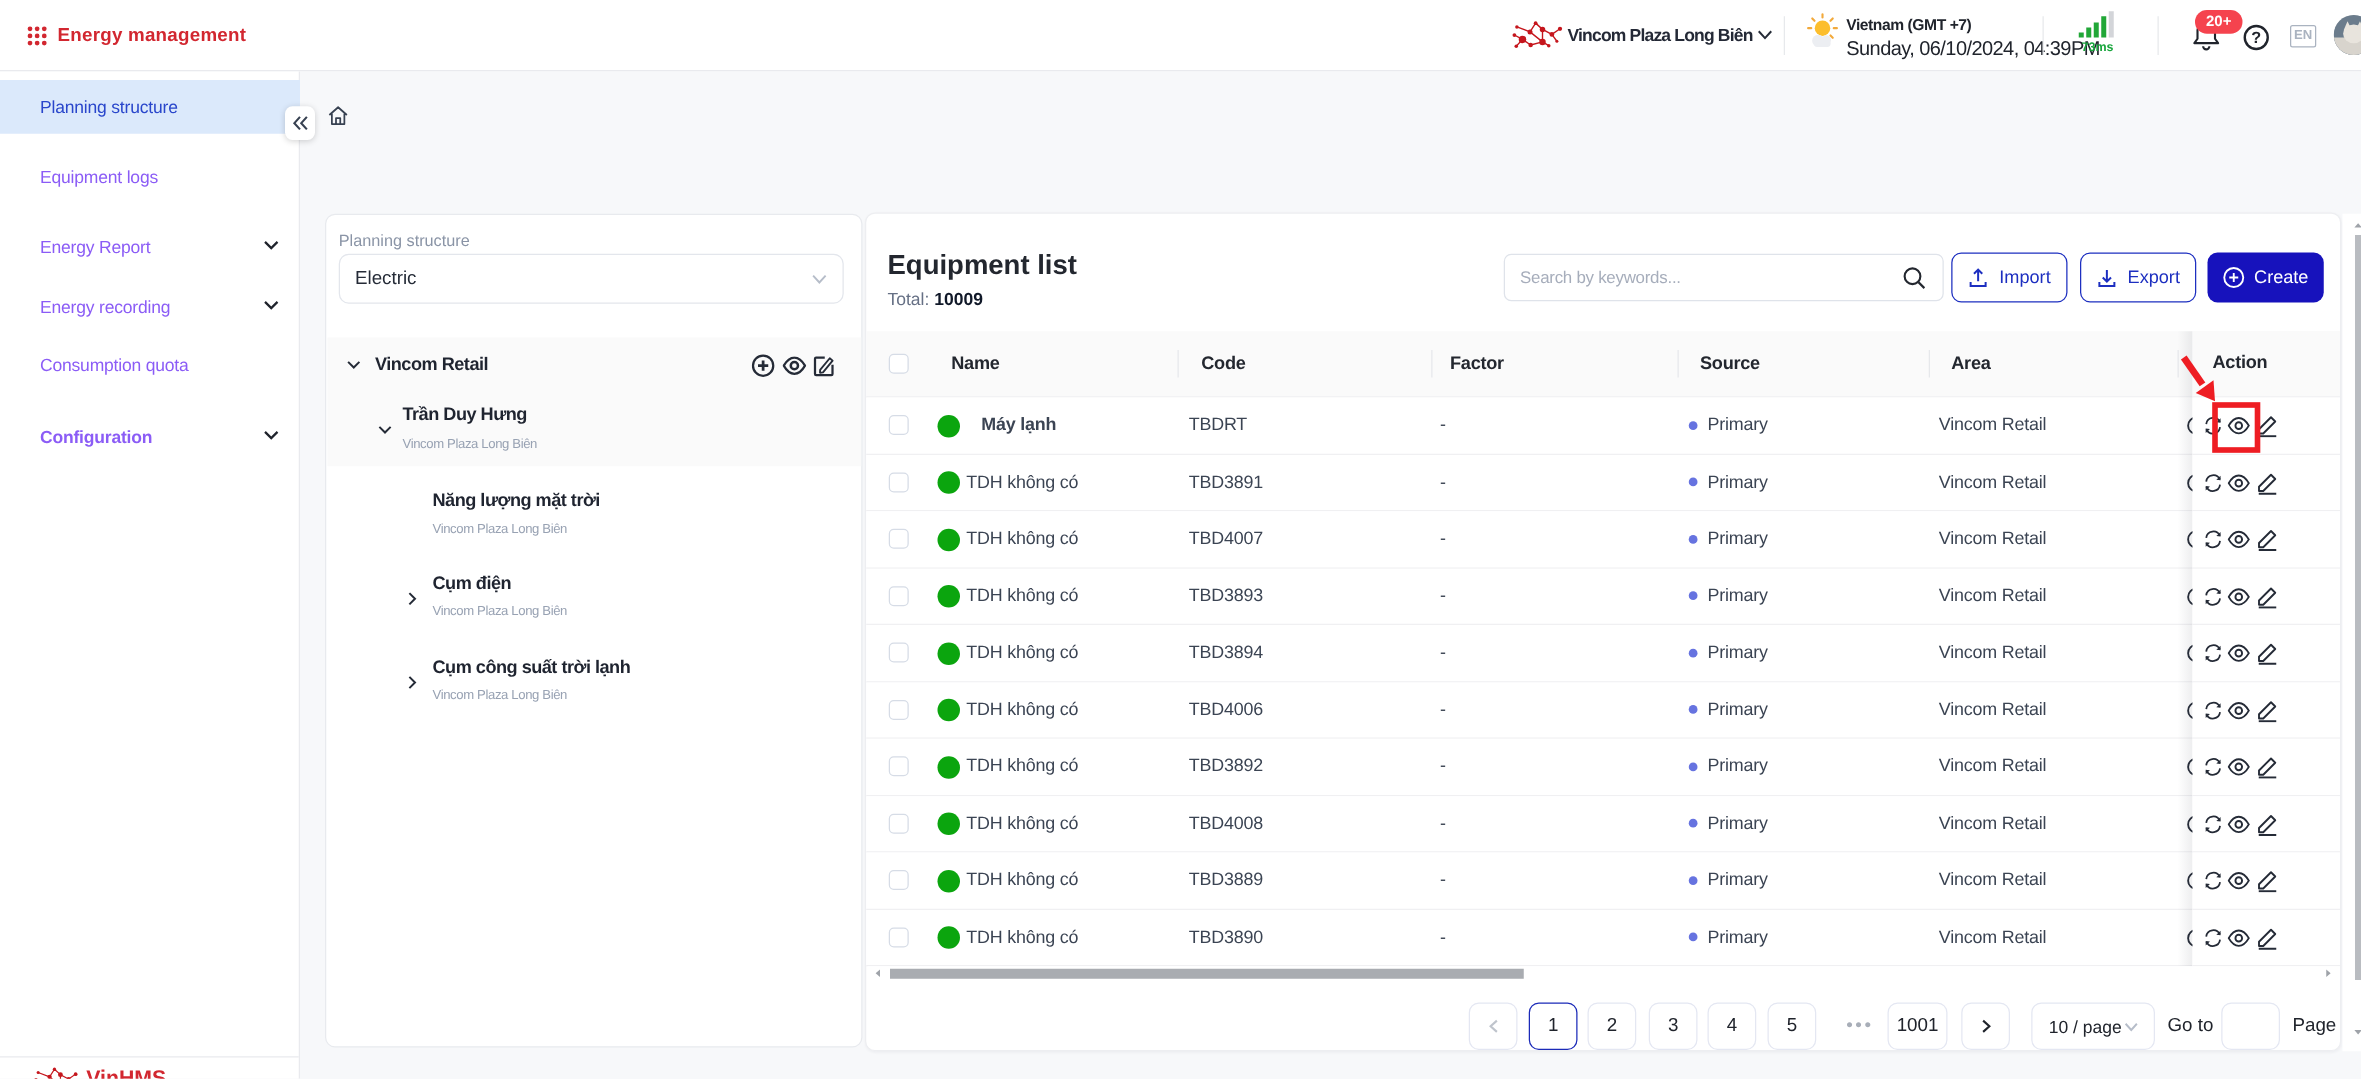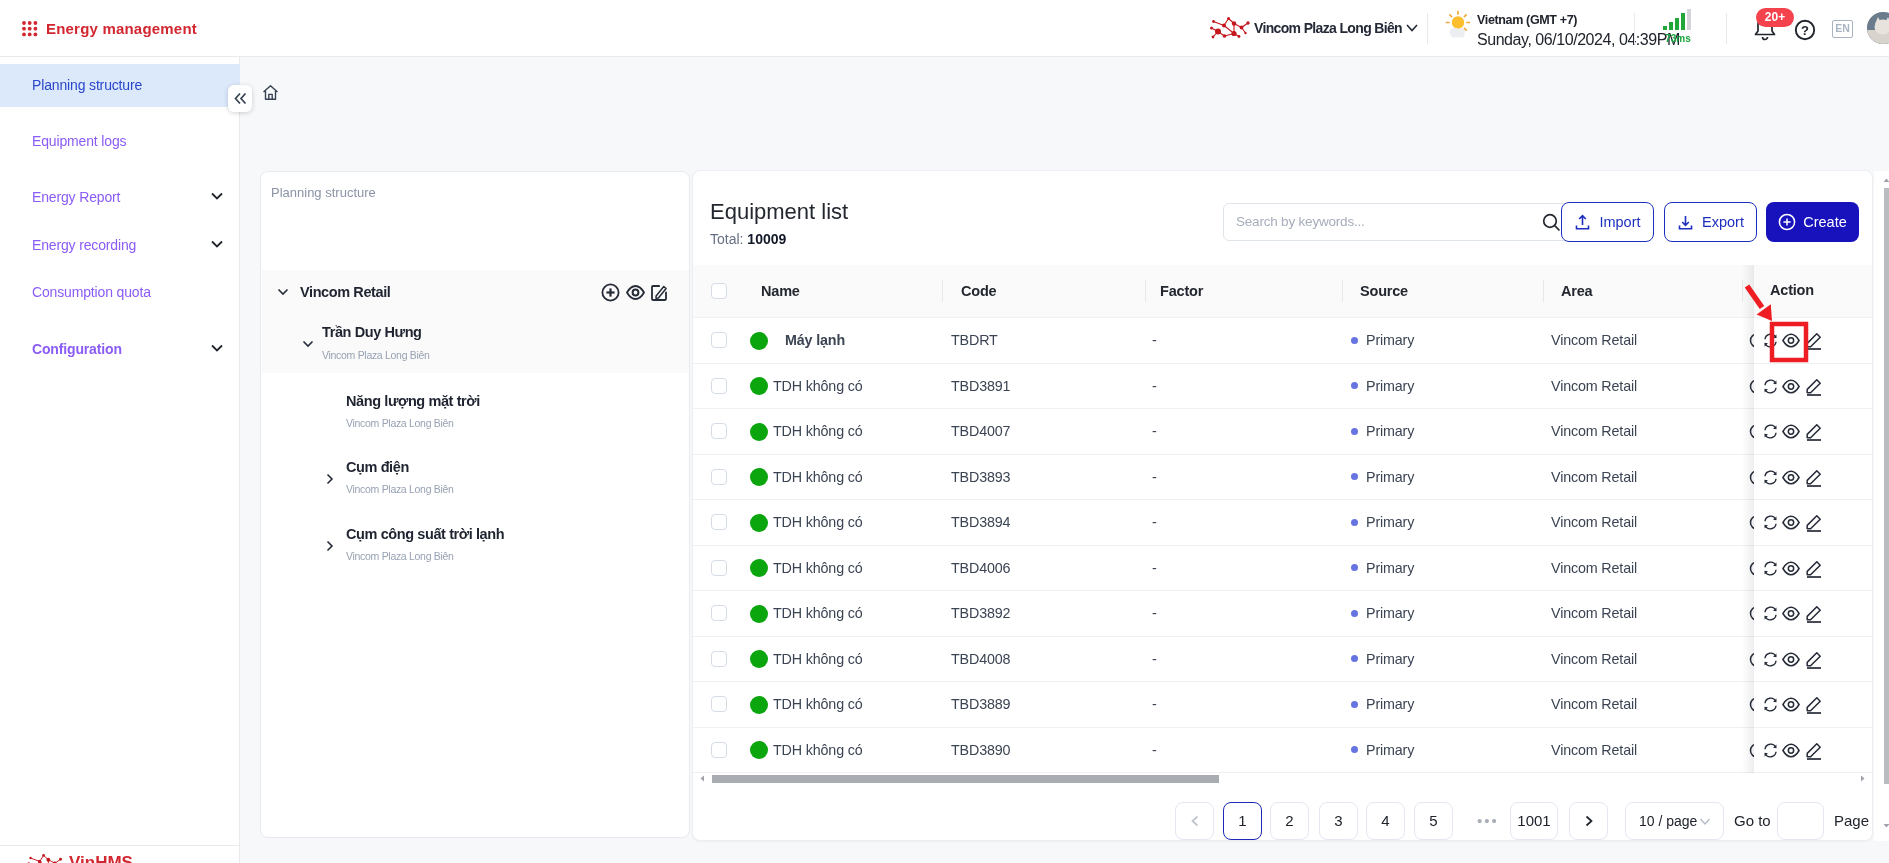--- a/index.html
+++ b/index.html
@@ -34,24 +34,24 @@
   #treepanel { position:absolute; left:20px; top:114px; width:430px; height:667px; background:#fff; border:1px solid #e8eaee; border-radius:8px; }
   .tp-label { position:absolute; left:10px; top:13px; font-size:13px; color:#8a94a6; }
   .tp-select { position:absolute; left:10px; top:31px; width:404px; height:40px; border:1px solid #e3e6ec; border-radius:8px; background:#fff; }
   .tp-select .val { position:absolute; left:12px; top:0; line-height:38px; font-size:15px; color:#252b37; }
   .tree-hl { position:absolute; left:1px; top:98px; width:427px; height:103px; background:#fafafa; }
   .tnode-t { position:absolute; font-size:14.5px; letter-spacing:-0.4px; line-height:1.2; font-weight:700; color:#1f2430; }
   .tnode-s { position:absolute; font-size:10.5px; letter-spacing:-0.3px; line-height:1.2; color:#98a2b3; }
 
   
   #eqpanel { position:absolute; left:452px; top:113px; width:1181px; height:671px; background:#fff; border:1px solid #edeef1; border-radius:8px; box-shadow:0 1px 2px rgba(16,24,40,.04); }
-  .eq-title { position:absolute; left:17px; top:30px; line-height:1; font-size:22px; font-weight:400; color:#23272f; }
+  .eq-title { position:absolute; left:17px; top:30px; line-height:1; font-size:22px; font-weight:700; color:#23272f; }
   .eq-total { position:absolute; left:17px; top:60px; font-size:14px; color:#667085; }
   .eq-total b { color:#101828; font-weight:700; }
-  .searchbox { position:absolute; left:510px; top:32px; width:352px; height:38px; border:1px solid #dfe3ea; border-radius:6px; background:#fff;margin-left:20px; }
+  .searchbox { position:absolute; left:510px; top:32px; width:352px; height:38px; border:1px solid #dfe3ea; border-radius:6px; background:#fff; }
   .searchbox .ph { position:absolute; left:12px; line-height:36px; font-size:13.5px; letter-spacing:-0.2px; color:#a6adbb; }
   .btn-line { position:absolute; top:31px; height:40px; border:1.5px solid #1d2fc0; border-radius:8px; background:#fff; color:#1d2fc0; font-size:14.5px; display:flex; align-items:center; justify-content:center; gap:8px;}
   .btn-create { position:absolute; left:1073px; top:31px; width:93px; height:40px; background:#1712bc; border-radius:8px; color:#fff; font-size:14.5px; display:flex; align-items:center; justify-content:center; gap:7px; }
 
   
   .thead { position:absolute; left:0; top:94px; width:1179px; height:53px; background:#fafafa; border-bottom:1px solid #eff0f2; }
   .th { position:absolute; top:18px; font-size:14.5px; letter-spacing:-0.2px; line-height:1.2; font-weight:700; color:#23272f; }
   .hsep { position:absolute; top:15px; width:1px; height:22px; background:#e6e8eb; }
   .trow { position:absolute; left:0; width:1179px; height:45.5px; border-bottom:1px solid #f0f0f2; background:#fff;}
   .cell { position:absolute; top:0; height:45px; line-height:45px; font-size:14.3px; letter-spacing:-0.15px; color:#3b4453; white-space:nowrap;}
@@ -217,20 +217,26 @@
       </svg></div>
 
   <div id="main">
 
     <svg class="abs" style="left:22px;top:27px" width="17" height="17" viewBox="0 0 17 17">
       <path d="M1.5 8 L8.5 1.8 L15.5 8 M3.5 7 V15.2 H13.5 V7 M6.8 15.2 V10.4 H10.2 V15.2" fill="none" stroke="#374151" stroke-width="1.4" stroke-linejoin="round"></path>
     </svg>
 
     <div id="treepanel">
       <div class="tp-label">Planning structure</div>
+      <div class="tp-select">
+        <div class="val">Electric</div>
+        <svg class="abs" style="right:12px;top:15px" width="13" height="9" viewBox="0 0 13 9">
+            <path d="M1.5 1.5 L6.5 7 L11.5 1.5" stroke="#b6bdc9" stroke-width="1.5" fill="none"></path>
+          </svg>
+      </div>
       <div class="tree-hl"></div>
 
       <svg class="abs" style="left:16px;top:116px" width="12" height="8" viewBox="0 0 12 8">
           <path d="M1.5 1.5 L6 6 L10.5 1.5" stroke="#252b37" stroke-width="1.6" fill="none"></path>
         </svg>
       <div class="tnode-t" style="left:39px;top:112px;">Vincom Retail</div>
 
       <svg class="abs" style="left:340px;top:111px" width="19" height="19" viewBox="0 0 19 19">
         <circle cx="9.5" cy="9.5" r="8.1" fill="none" stroke="#252b37" stroke-width="1.8"></circle>
         <line x1="9.5" y1="5.4" x2="9.5" y2="13.6" stroke="#252b37" stroke-width="2.2"></line>

